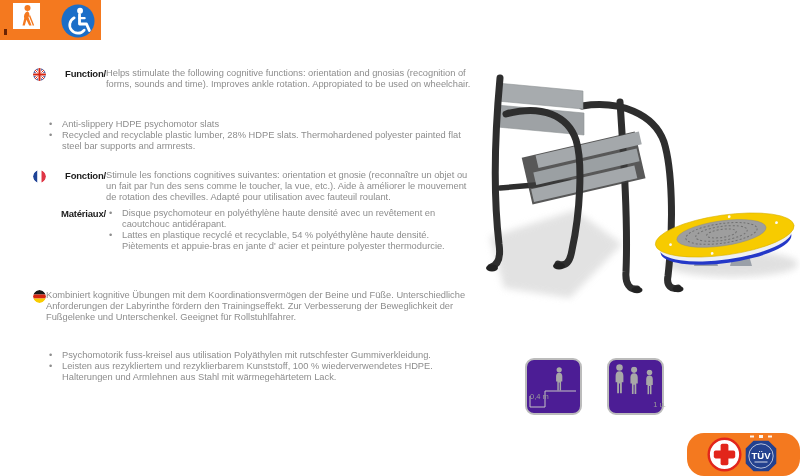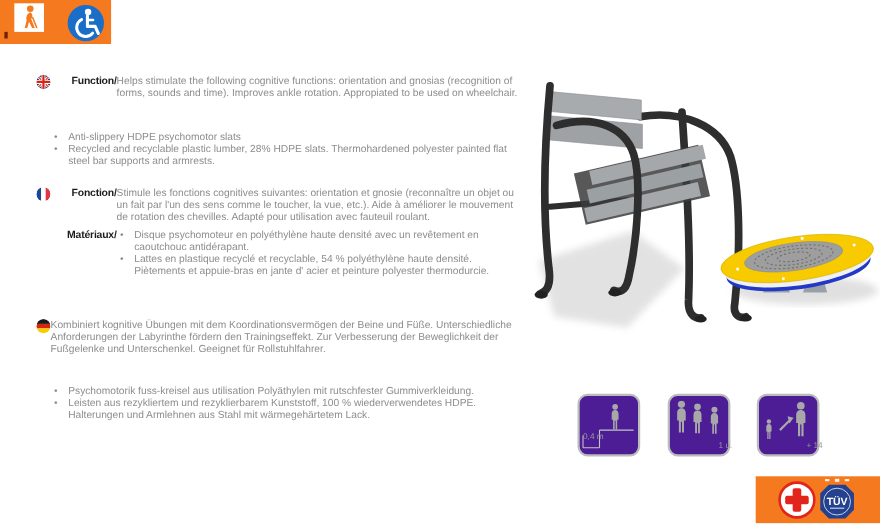--- a/index.html
+++ b/index.html
@@ -29,21 +29,21 @@
   
   .pic-box{position:absolute;top:358px;width:57px;height:57px;border:2px solid #bcbcbc;
            border-radius:9px;background:#4c1d95;box-sizing:border-box;}
   .pic-box svg{position:absolute;left:0;top:0;}
   .pic-label{position:absolute;font-size:7.5px;color:#9a9a9a;line-height:8px;}
   .pic-label.center{width:100%;text-align:center;bottom:4px;left:0;margin-left:24px;}
   .pic-label.left{left:3px;bottom:12px;}
 
   
   .footer-band{position:absolute;left:687px;top:433px;width:113px;height:43px;background:#F4791F;
-               display:flex;align-items:center;justify-content:center;}
+               display:flex;align-items:center;justify-content:center;border-radius:17px;}
 </style>
 </head>
 <body>
 
 <div class="page">
 
   <div class="top-band">
     <div class="icon-tile">
       <svg width="27" height="26" viewBox="0 0 27 26">
         <circle cx="14.5" cy="5" r="3" fill="#F4791F"></circle>
@@ -238,29 +238,20 @@
 
   <div class="pic-box" style="left:607px">
     <svg width="51" height="53" viewBox="0 0 51 53">
       <use href="#pg-person" transform="translate(4,4) scale(0.65)" width="20" height="46"></use>
       <use href="#pg-person" transform="translate(19,6.5) scale(0.61)" width="20" height="46"></use>
       <use href="#pg-person" transform="translate(35,9.5) scale(0.55)" width="20" height="46"></use>
     </svg>
     <div class="pic-label center">1 u.</div>
   </div>
 
-  <div class="pic-box" style="left:688px">
-    <svg width="51" height="53" viewBox="0 0 51 53">
-      <use href="#pg-person" transform="translate(5,21) scale(0.40)" width="20" height="46"></use>
-      <use href="#pg-person" transform="translate(31,5) scale(0.70)" width="20" height="46"></use>
-      <path d="M19 31 L27.5 22.5" stroke="#a8a8a8" stroke-width="2" fill="none"></path>
-      <polygon points="26,18.5 31.5,19.8 27.6,25" fill="#a8a8a8"></polygon>
-    </svg>
-    <div class="pic-label center">+ 14</div>
-  </div>
 
   <div class="footer-band">
     <svg width="35" height="35" viewBox="0 0 35 35">
       <circle cx="17.5" cy="17.5" r="15.8" fill="#fff" stroke="#E2251B" stroke-width="2.4"></circle>
       <rect x="13.6" y="6.8" width="7.8" height="21.4" rx="1.8" fill="#E2251B"></rect>
       <rect x="6.8" y="13.6" width="21.4" height="7.8" rx="1.8" fill="#E2251B"></rect>
     </svg>
     <svg width="38" height="40" viewBox="0 0 38 40">
       <rect x="8" y="0.5" width="4" height="2" fill="#fff" opacity="0.9"></rect>
       <rect x="17" y="0" width="4" height="3" fill="#fff" opacity="0.9"></rect>

